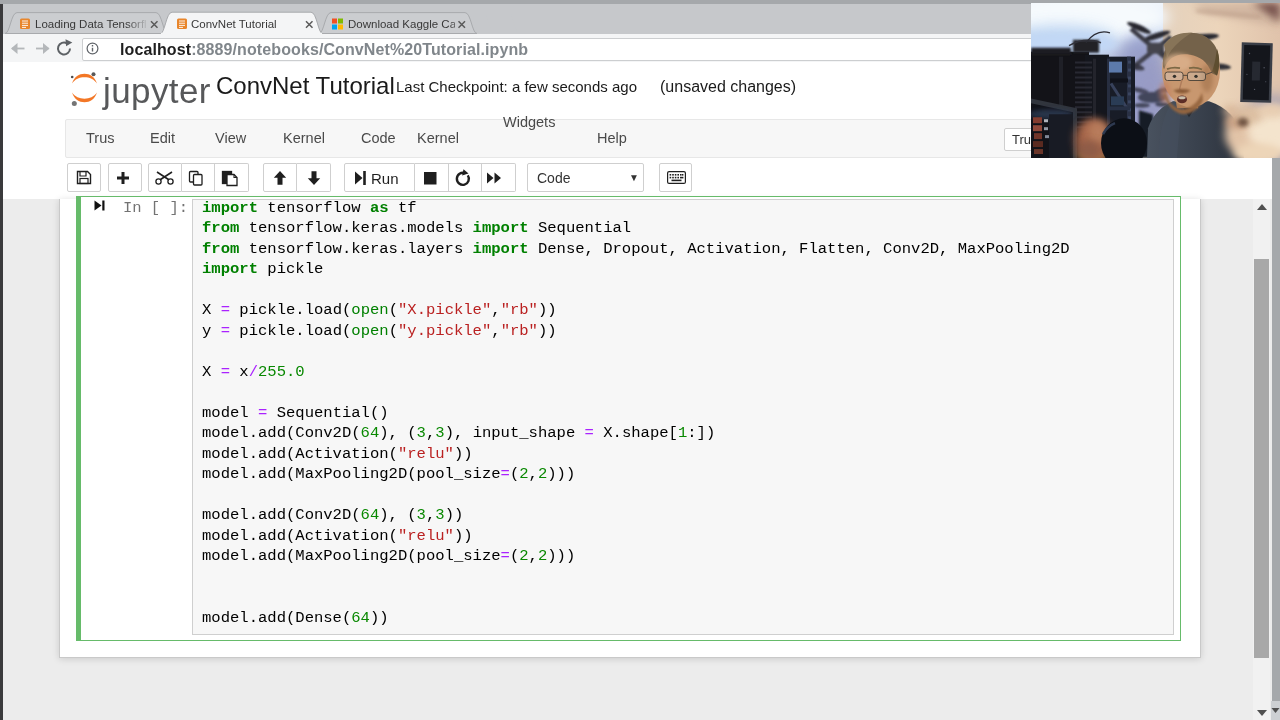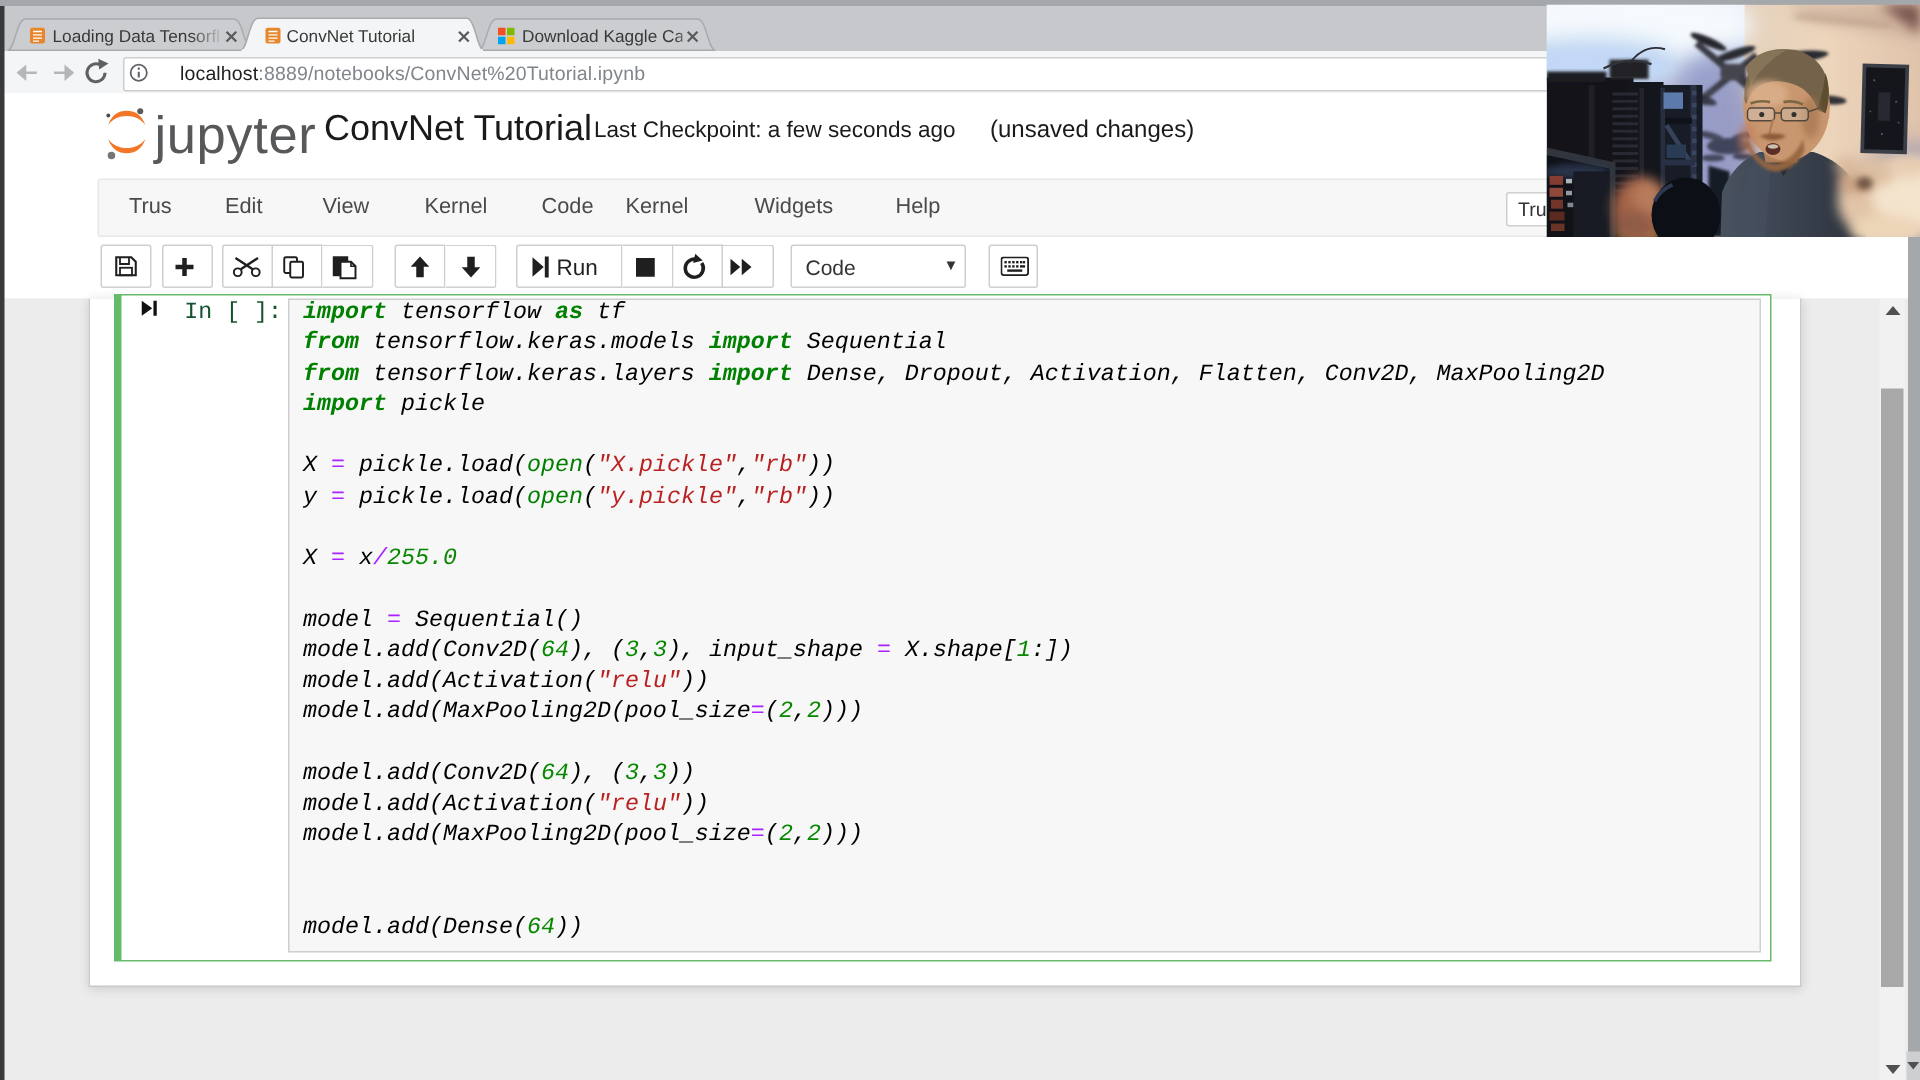--- a/index.html
+++ b/index.html
@@ -3,21 +3,21 @@
 <meta charset="utf-8">
 <style>
   html,body{margin:0;padding:0;width:1280px;height:720px;overflow:hidden;background:#fff;
     font-family:"Liberation Sans",sans-serif;}
   .abs{position:absolute;}
   
   #topstrip{left:0;top:0;width:1280px;height:4px;background:#a5a8ab;}
   #tabbar{left:0;top:4px;width:1280px;height:30px;background:#c6c8cb;}
   #addr{left:0;top:34px;width:1280px;height:28px;background:#f4f5f6;border-bottom:1px solid #d9dadb;}
   #omni{left:82px;top:38px;width:1160px;height:21px;background:#fff;border:1px solid #ccced0;border-radius:2px;}
-  #urltext{position:absolute;left:120px;top:41px;font-size:13px;color:#1e1e1e;letter-spacing:0.1px;}
+  #urltext{position:absolute;left:120px;top:41px;font-size:16px;color:#1e1e1e;letter-spacing:0.1px;font-weight:bold;}
   #urltext .gray{color:#80868b;}
   
   #jpage{left:0;top:62px;width:1280px;height:137px;background:#fff;}
   #jtitle{position:absolute;left:216px;top:72px;font-size:24px;color:#1a1a1a;}
   #jchk{position:absolute;left:396px;top:78px;font-size:15px;color:#1a1a1a;}
   #junsaved{position:absolute;left:660px;top:78px;font-size:16px;color:#1a1a1a;}
   #jlogotext{position:absolute;left:103px;top:70.5px;font-size:35px;color:#57585a;letter-spacing:0.4px;}
   #menubar{position:absolute;left:65px;top:119px;width:1150px;height:39px;background:#f7f7f7;
     border:1px solid #e7e7e7;border-radius:2px;box-sizing:border-box;}
   .mitem{position:absolute;top:11px;font-size:14.5px;color:#4a4a4a;}
@@ -31,23 +31,23 @@
   .tbs{border-radius:2px;}
   
   #content{left:0;top:199px;width:1280px;height:521px;background:#ececec;}
   #nbcontainer{position:absolute;left:59px;top:0px;width:1142px;height:459px;background:#fff;
     border:1px solid #c9c9c9;border-top:none;box-sizing:border-box;box-shadow:0 1px 7px rgba(0,0,0,0.14);}
   #cellbox{position:absolute;left:76px;top:-3px;width:1105px;height:444px;border:1px solid #66bb6a;
     border-left:5px solid #66bb6a;box-sizing:border-box;background:#fff;}
   #inputarea{position:absolute;left:192px;top:0.5px;width:982px;height:435px;background:#f7f7f7;
     border:1px solid #cfcfcf;box-sizing:border-box;}
   #prompt{position:absolute;left:0px;width:188px;text-align:right;
-    font-family:"Liberation Mono",monospace;font-size:15.5px;line-height:20.5px;color:#14532d;}
+    font-family:"Liberation Mono",monospace;font-size:15.5px;line-height:20.5px;color:#737373;}
   #code{position:absolute;left:202px;top:0px;font-family:"Liberation Mono",monospace;
-    font-size:15.56px;line-height:20.5px;color:#000;white-space:pre;margin:0;font-style:italic;}
+    font-size:15.56px;line-height:20.5px;color:#000;white-space:pre;margin:0;}
   #code .kw{color:#008000;font-weight:bold;}
   #code .op{color:#aa22ff;}
   #code .st{color:#ba2121;}
   #code .nu{color:#088800;}
   #code .bi{color:#008000;}
   
   #pgscroll{left:1253px;top:199px;width:17px;height:521px;background:#f1f1f1;}
   #pgthumb{position:absolute;left:1px;top:60px;width:15px;height:399px;background:#a8a8a8;}
   #winscroll{left:1272px;top:158px;width:8px;height:562px;background:#a5a8ab;}
   #leftedge{left:0;top:4px;width:3px;height:716px;background:#3a3a3c;}
@@ -140,21 +140,21 @@
 <div id="jtitle">ConvNet Tutorial</div>
 <div id="jchk">Last Checkpoint: a few seconds ago</div>
 <div id="junsaved">(unsaved changes)</div>
 <div id="menubar"></div>
 <div class="mitem" style="left:86px;top:130px;">Trus</div>
 <div class="mitem" style="left:150px;top:130px;">Edit</div>
 <div class="mitem" style="left:215px;top:130px;">View</div>
 <div class="mitem" style="left:283px;top:130px;">Kernel</div>
 <div class="mitem" style="left:361px;top:130px;">Code</div>
 <div class="mitem" style="left:417px;top:130px;">Kernel</div>
-<div class="mitem" style="left:503px;top:130px;">Widgets</div>
+<div class="mitem" style="left:503px;top:114px;">Widgets</div>
 <div class="mitem" style="left:597px;top:130px;">Help</div>
 <div id="trustbtn">Trus</div>
 
 <div class="tbtn tbs" style="left:67px;width:34px;"></div>
 <div class="tbtn tbs" style="left:108px;width:34px;"></div>
 <div class="tbtn tbl" style="left:148px;width:34px;"></div>
 <div class="tbtn tbm" style="left:182px;width:33px;"></div>
 <div class="tbtn tbr" style="left:215px;width:34px;"></div>
 <div class="tbtn tbl" style="left:263px;width:34px;"></div>
 <div class="tbtn tbr" style="left:297px;width:34px;"></div>

